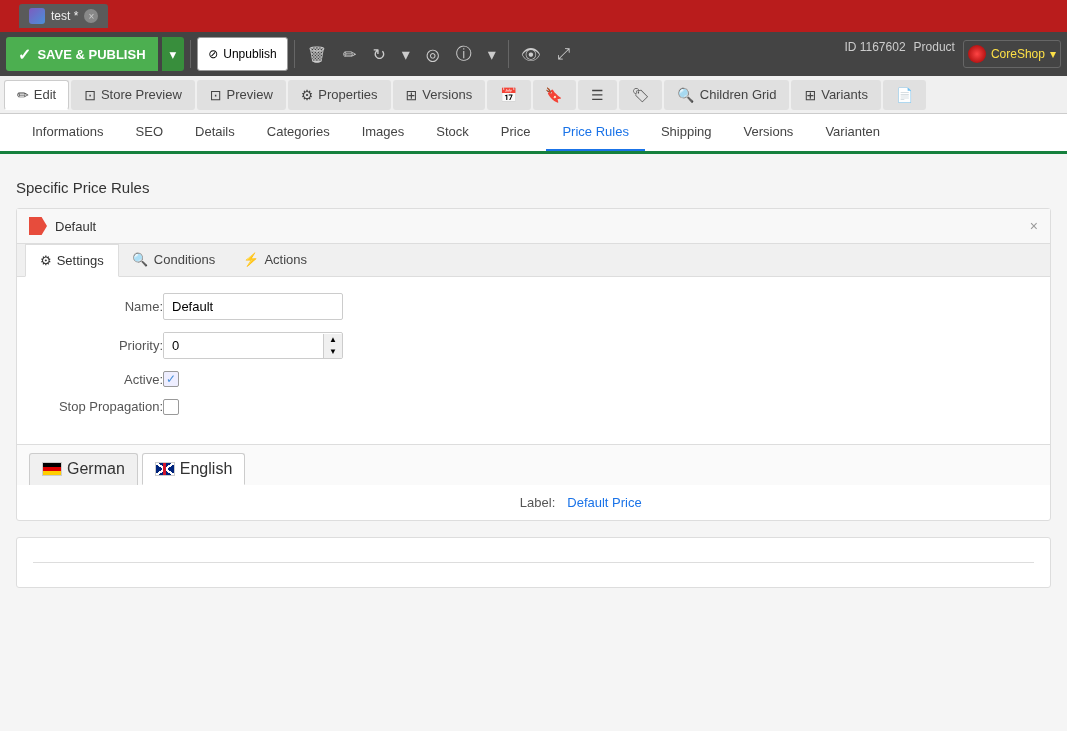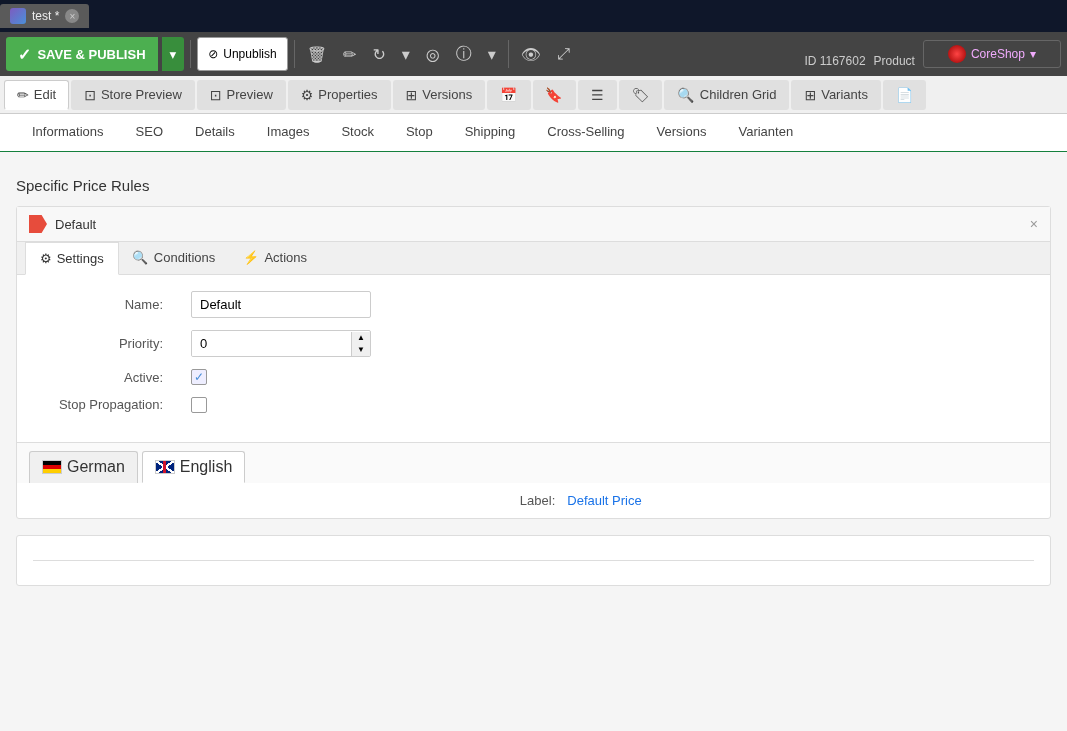--- a/index.html
+++ b/index.html
@@ -1,23 +1,23 @@
 <!DOCTYPE html>
 <html><head>
   <meta charset="utf-8">
   <style>
     * { box-sizing: border-box; margin: 0; padding: 0; }
     body { font-family: Arial, sans-serif; font-size: 13px; background: #dde; color: #333; }
 
     
     .top-bar {
-      background: #0f172a;
-      display: flex;
-      align-items: center;
-      padding: 0 0;
+      background: #b91c1c;
+      display: flex;
+      align-items: center;
+      padding: 0 19px;
       height: 32px;
     }
     .app-tab {
       background: #5a5a5a;
       color: #eee;
       padding: 4px 10px;
       border-radius: 3px 3px 0 0;
       display: flex;
       align-items: center;
       gap: 6px;
@@ -85,28 +85,28 @@
       cursor: pointer;
       padding: 4px 6px;
       font-size: 16px;
       border-radius: 3px;
     }
     .toolbar-separator { width: 1px; background: #666; height: 28px; margin: 0 2px; }
     .toolbar-spacer { flex: 1; }
     .toolbar-meta {
       color: #ccc;
       font-size: 12px;
-      display: flex; align-items: flex-end; gap: 8px;
+      display: flex; align-items: flex-start; gap: 8px;
     }
     .coreshop-btn {
       background: transparent;
       border: 1px solid #666;
-      color: #f0abfc;
-      border-radius: 3px;
-      padding: 4px 24px;
+      color: #fde047;
+      border-radius: 3px;
+      padding: 4px 4px;
       cursor: pointer;
       display: flex; align-items: center; gap: 5px;
       font-size: 12px;
     }
     .coreshop-icon {
       width: 18px; height: 18px;
       background: radial-gradient(circle, #ff4444, #990000);
       border-radius: 50%;
       display: inline-block;
     }
@@ -134,21 +134,21 @@
     .edit-tab.active {
       background: white;
       border: 1px solid #ccc;
       border-bottom: 1px solid white;
     }
     .edit-tab-icon { font-size: 14px; }
 
     
     .content-tabs {
       background: white;
-      border-bottom: 1px solid #15803d;
+      border-bottom: 3px solid #15803d;
       display: flex;
       padding: 0 16px;
       gap: 0;
     }
     .content-tab {
       padding: 10px 16px;
       cursor: pointer;
       color: #444;
       font-size: 13px;
       border-bottom: 2px solid transparent;
@@ -228,21 +228,21 @@
     }
 
     
     .form-body {
       padding: 16px;
     }
     .form-row {
       display: flex;
       align-items: center;
       margin-bottom: 12px;
-      gap: 28px;
+      gap: 0;
     }
     .form-label {
       width: 130px;
       color: #555;
       font-size: 13px;
       text-align: right;
     }
     .form-input {
       border: 1px solid #ccc;
       border-radius: 2px;
@@ -470,25 +470,26 @@
   </div>
   <div class="edit-tab">
     <span class="edit-tab-icon">📄</span>
   </div>
 </div>
 
 <div class="content-tabs">
   <div class="content-tab">Informations</div>
   <div class="content-tab">SEO</div>
   <div class="content-tab">Details</div>
+  <div class="content-tab">Categories</div>
   <div class="content-tab">Images</div>
   <div class="content-tab">Stock</div>
-  <div class="content-tab">Stop</div>
+  <div class="content-tab">Price</div>
+  <div class="content-tab active">Price Rules</div>
   <div class="content-tab">Shipping</div>
-  <div class="content-tab">Cross-Selling</div>
   <div class="content-tab">Versions</div>
   <div class="content-tab">Varianten</div>
 </div>
 
 <div class="main-content">
 
   <div class="section-title">Specific Price Rules</div>
 
   <div class="price-rule-panel">
 

